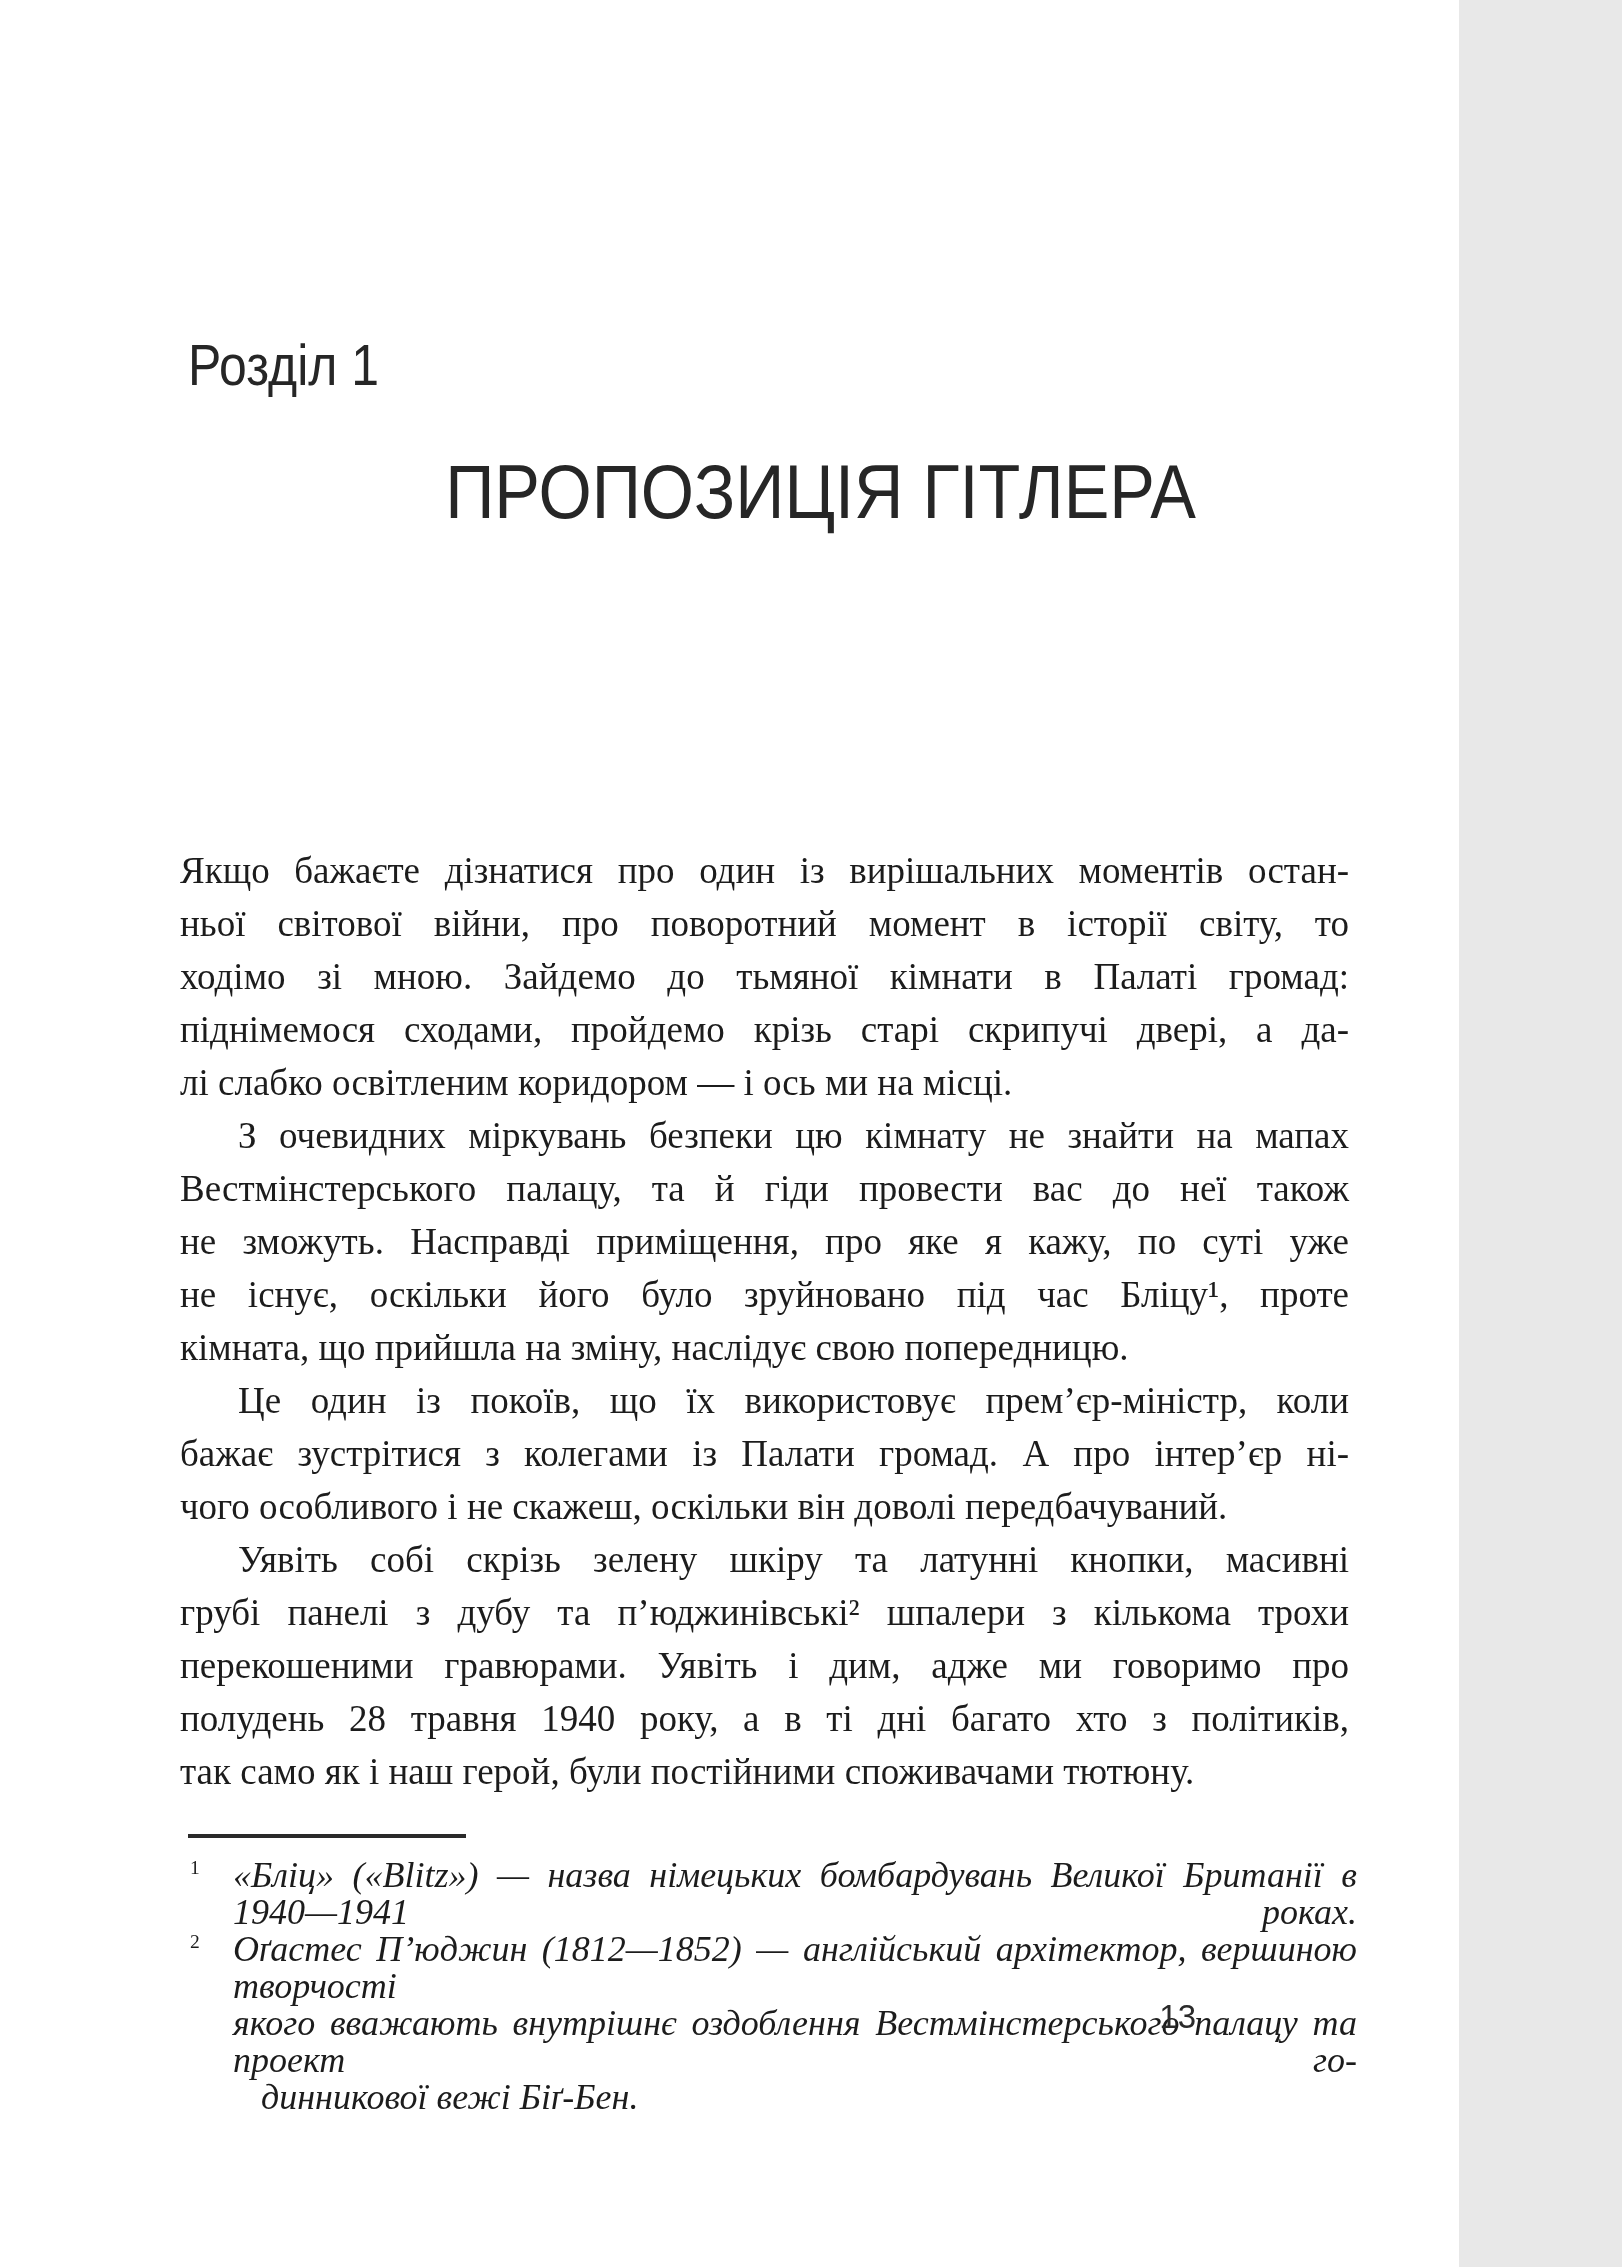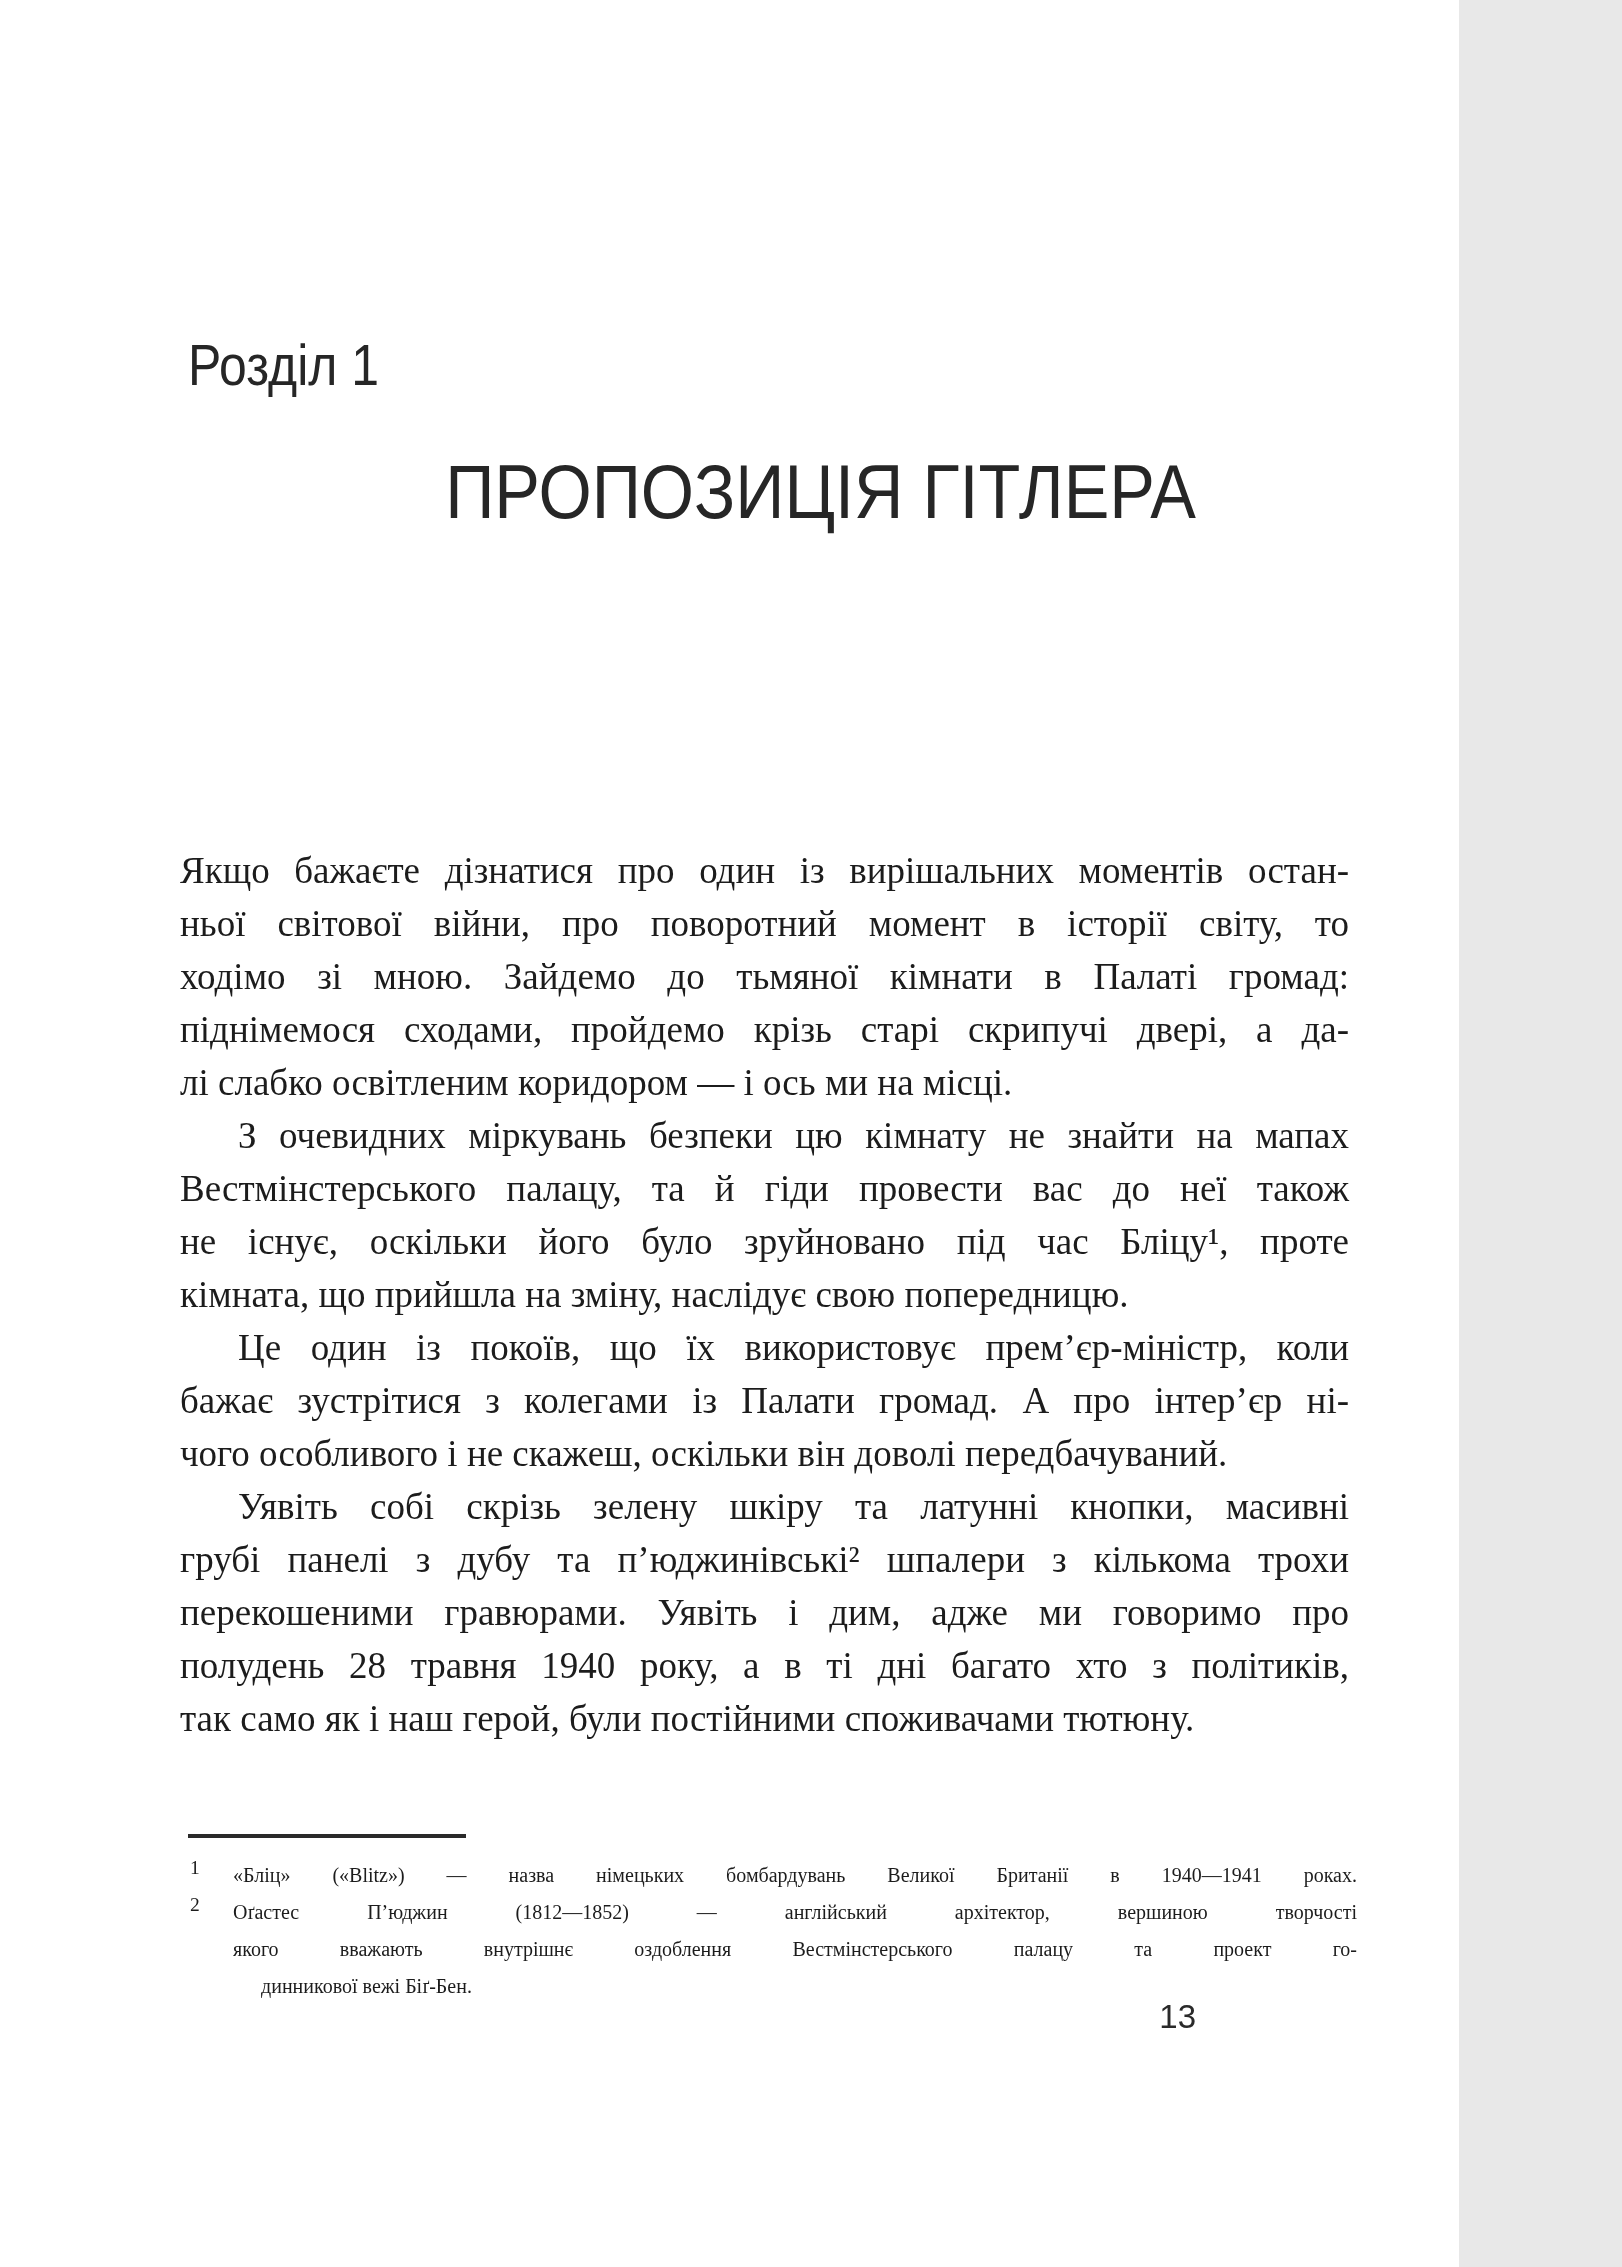--- a/index.html
+++ b/index.html
@@ -91,24 +91,25 @@
   }
   .fn-marker {
     position: absolute;
     left: 1.9px;
     top: 0.9px;
     font-size: 19.5px;
     line-height: 19.5px;
     color: #1c1c1c;
   }
   .fn-line {
-    font-size: 20px;
+    font-size: 36px;
     line-height: 37px;
     text-align: justify;
     text-align-last: justify;
+    font-style: italic;
   }
   .fn-line.plast { text-align-last: left; margin-left: 28px; }
 
   
   .page-number {
     position: absolute;
     right: 263px;
     top: 2000px;
     font-family: "Liberation Sans", "DejaVu Sans", sans-serif;
     font-size: 33px;
@@ -126,20 +127,21 @@
   <h1 class="chapter-title">ПРОПОЗИЦІЯ ГІТЛЕРА</h1>
 
   <div class="body-text">
     <div class="line">Якщо бажаєте дізнатися про один із вирішальних моментів остан-</div>
     <div class="line">ньої світової війни, про поворотний момент в історії світу, то</div>
     <div class="line">ходімо зі мною. Зайдемо до тьмяної кімнати в Палаті громад:</div>
     <div class="line">піднімемося сходами, пройдемо крізь старі скрипучі двері, а да-</div>
     <div class="line plast">лі слабко освітленим коридором — і ось ми на місці.</div>
     <div class="line indent">З очевидних міркувань безпеки цю кімнату не знайти на мапах</div>
     <div class="line">Вестмінстерського палацу, та й гіди провести вас до неї також</div>
+    <div class="line">не зможуть. Насправді приміщення, про яке я кажу, по суті уже</div>
     <div class="line">не існує, оскільки його було зруйновано під час Бліцу¹, проте</div>
     <div class="line plast">кімната, що прийшла на зміну, наслідує свою попередницю.</div>
     <div class="line indent">Це один із покоїв, що їх використовує прем’єр-міністр, коли</div>
     <div class="line">бажає зустрітися з колегами із Палати громад. А про інтер’єр ні-</div>
     <div class="line plast">чого особливого і не скажеш, оскільки він доволі передбачуваний.</div>
     <div class="line indent">Уявіть собі скрізь зелену шкіру та латунні кнопки, масивні</div>
     <div class="line">грубі панелі з дубу та п’юджинівські² шпалери з кількома трохи</div>
     <div class="line">перекошеними гравюрами. Уявіть і дим, адже ми говоримо про</div>
     <div class="line">полудень 28 травня 1940 року, а в ті дні багато хто з політиків,</div>
     <div class="line plast">так само як і наш герой, були постійними споживачами тютюну.</div>

